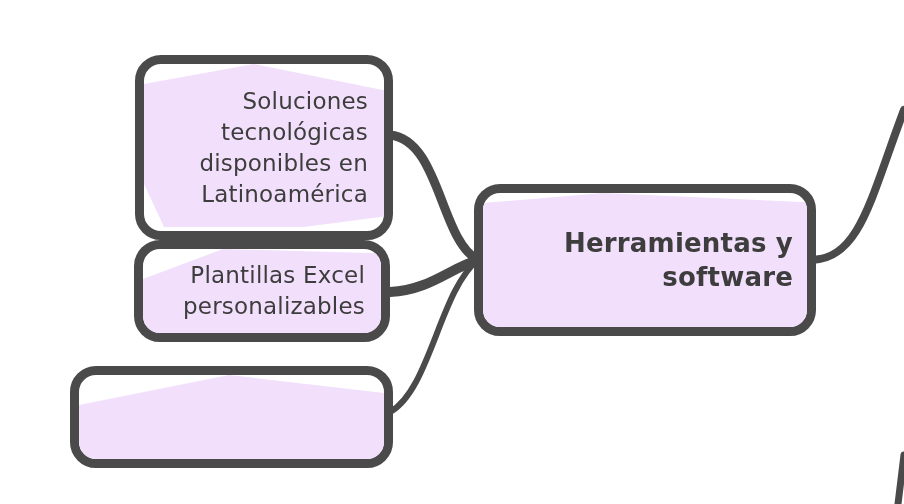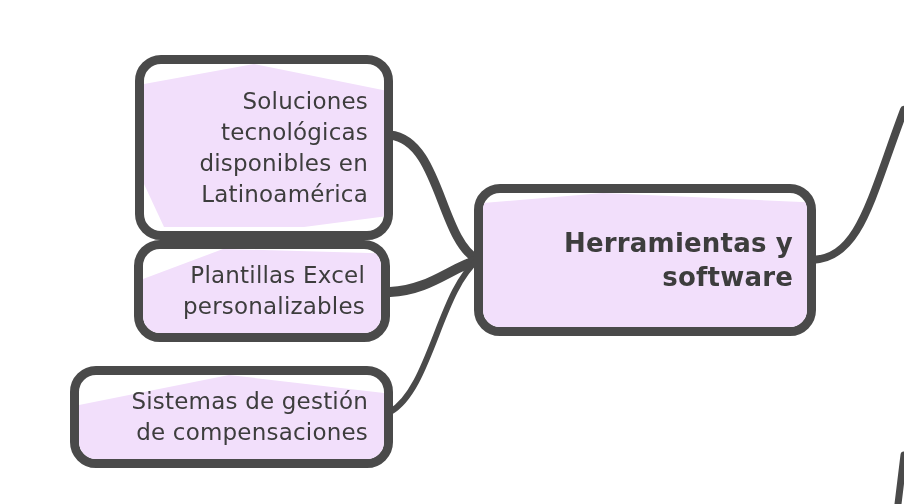--- a/index.html
+++ b/index.html
@@ -74,22 +74,20 @@
   <span class="label">Plantillas Excel
 personalizables</span>
 </div>
 
 <div class="node" style="left:70px; top:366px; width:323px; height:102px;">
   <svg class="splash" width="323" height="102">
     <g fill="#f2dffb">
       <polygon points="0,30 150,0 323,20 323,95 120,102 0,90"></polygon>
     </g>
   </svg>
-  <span class="label">Sistemas de gestión
-de compensaciones</span>
 </div>
 
 <div class="node central" style="left:474px; top:184px; width:342px; height:152px;">
   <svg class="splash" width="342" height="152">
     <g fill="#f2dffb">
       <polygon points="0,10 120,0 342,10 342,140 200,152 0,140"></polygon>
     </g>
   </svg>
   <span class="label">Herramientas y
 software</span>

